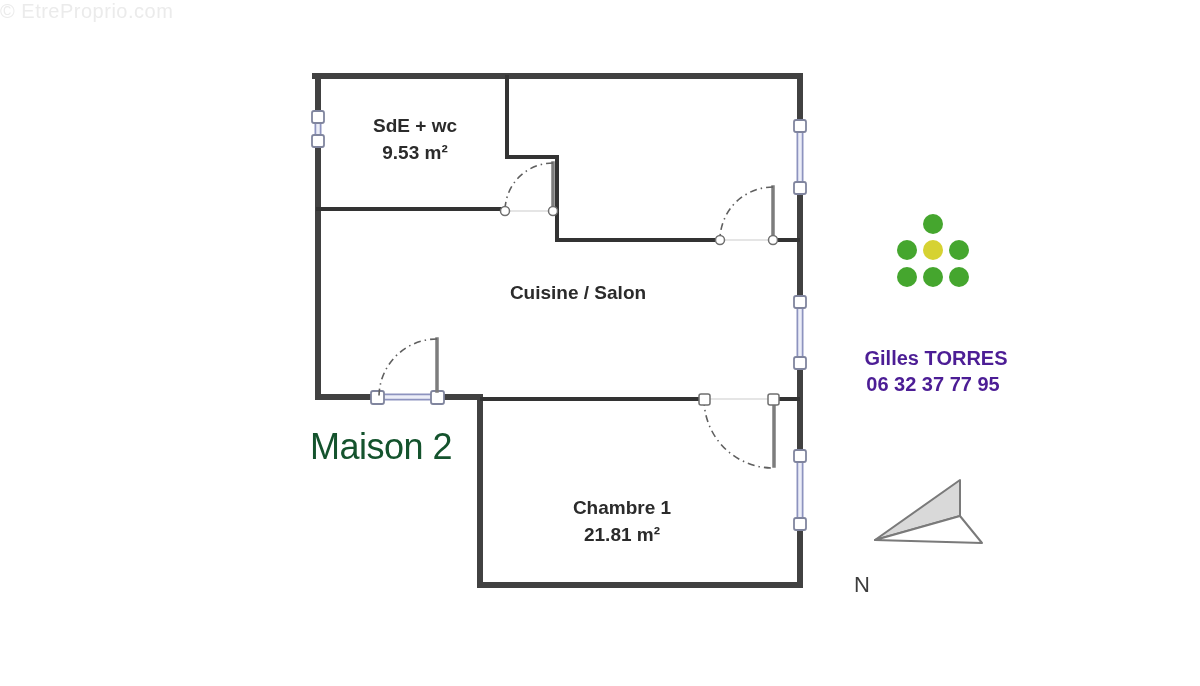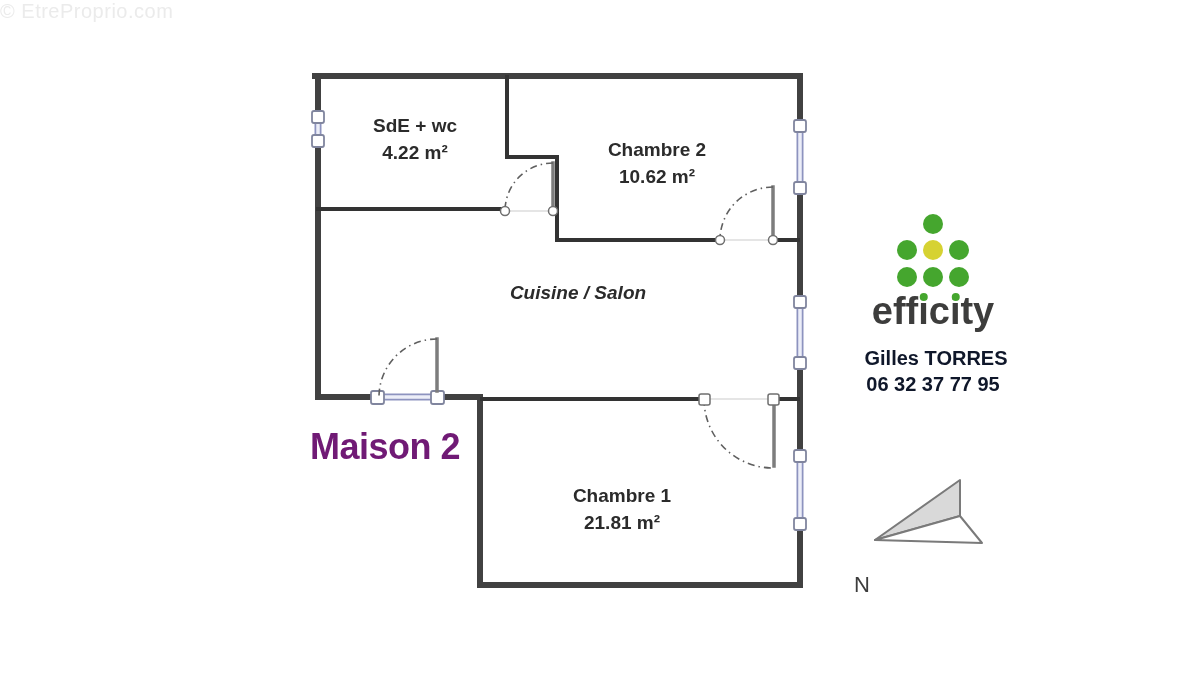--- a/index.html
+++ b/index.html
@@ -24,23 +24,23 @@
     font-weight:700;
     font-size:19px;
     line-height:27px;
     color:#2b2b2b;
     white-space:nowrap;
   }
   .plan-title{
     position:absolute;
     left:310px;top:426px;
     font-size:36px;
-    font-weight:700;
+    font-weight:400;
     letter-spacing:-.5px;
-    color:#701a75;
+    color:#14532d;
     white-space:nowrap;
   }
   .brand-wordmark{
     position:absolute;
     left:933px;top:291px;
     transform:translateX(-50%);
     font-size:38px;
     font-weight:700;
     line-height:40px;
     color:#3d3d3c;
@@ -50,21 +50,21 @@
     position:absolute;
     width:8px;height:8px;
     border-radius:50%;
     background:#45a62e;
   }
   .agent-line{
     position:absolute;
     transform:translateX(-50%);
     font-size:20px;
     font-weight:700;
-    color:#0f172a;
+    color:#4c1d95;
     white-space:nowrap;
   }
   .north-label{
     position:absolute;
     left:854px;top:572px;
     font-size:22px;
     color:#3d3d3d;
   }
 </style>
 </head>
@@ -164,43 +164,34 @@
     </g>
 
     <g stroke="#7a7a7a" stroke-width="2" stroke-linejoin="round">
       <polygon points="875,540 960,480 960,516" fill="#d9d9d9"></polygon>
       <polygon points="875,540 960,516 982,543" fill="#ffffff"></polygon>
     </g>
   </svg>
 
   <div class="room-label" style="left:415px;top:112px;">
     <div>SdE + wc</div>
-    <div>4.22 m²</div>
+    <div>9.53 m²</div>
   </div>
 
-  <div class="room-label" style="left:657px;top:136px;">
-    <div>Chambre 2</div>
-    <div>10.62 m²</div>
-  </div>
 
-  <div class="room-label" style="left:578px;top:279px;font-style:italic;">
+  <div class="room-label" style="left:578px;top:279px;">
     <div>Cuisine / Salon</div>
   </div>
 
-  <div class="room-label" style="left:622px;top:482px;">
+  <div class="room-label" style="left:622px;top:494px;">
     <div>Chambre 1</div>
     <div>21.81 m²</div>
   </div>
 
   <div class="plan-title">Maison 2</div>
 
-  <div class="brand-wordmark">
-    <span>efficity</span>
-    <span class="i-dot" style="left:48px;top:2px;"></span>
-    <span class="i-dot" style="left:79.5px;top:2px;"></span>
-  </div>
 
   <div class="agent-line" style="left:936px;top:347px;">Gilles TORRES</div>
   <div class="agent-line" style="left:933px;top:373px;text-align:center;">06 32 37 77 95</div>
 
   <div class="north-label">N</div>
 
 </div>
 
 </body></html>

